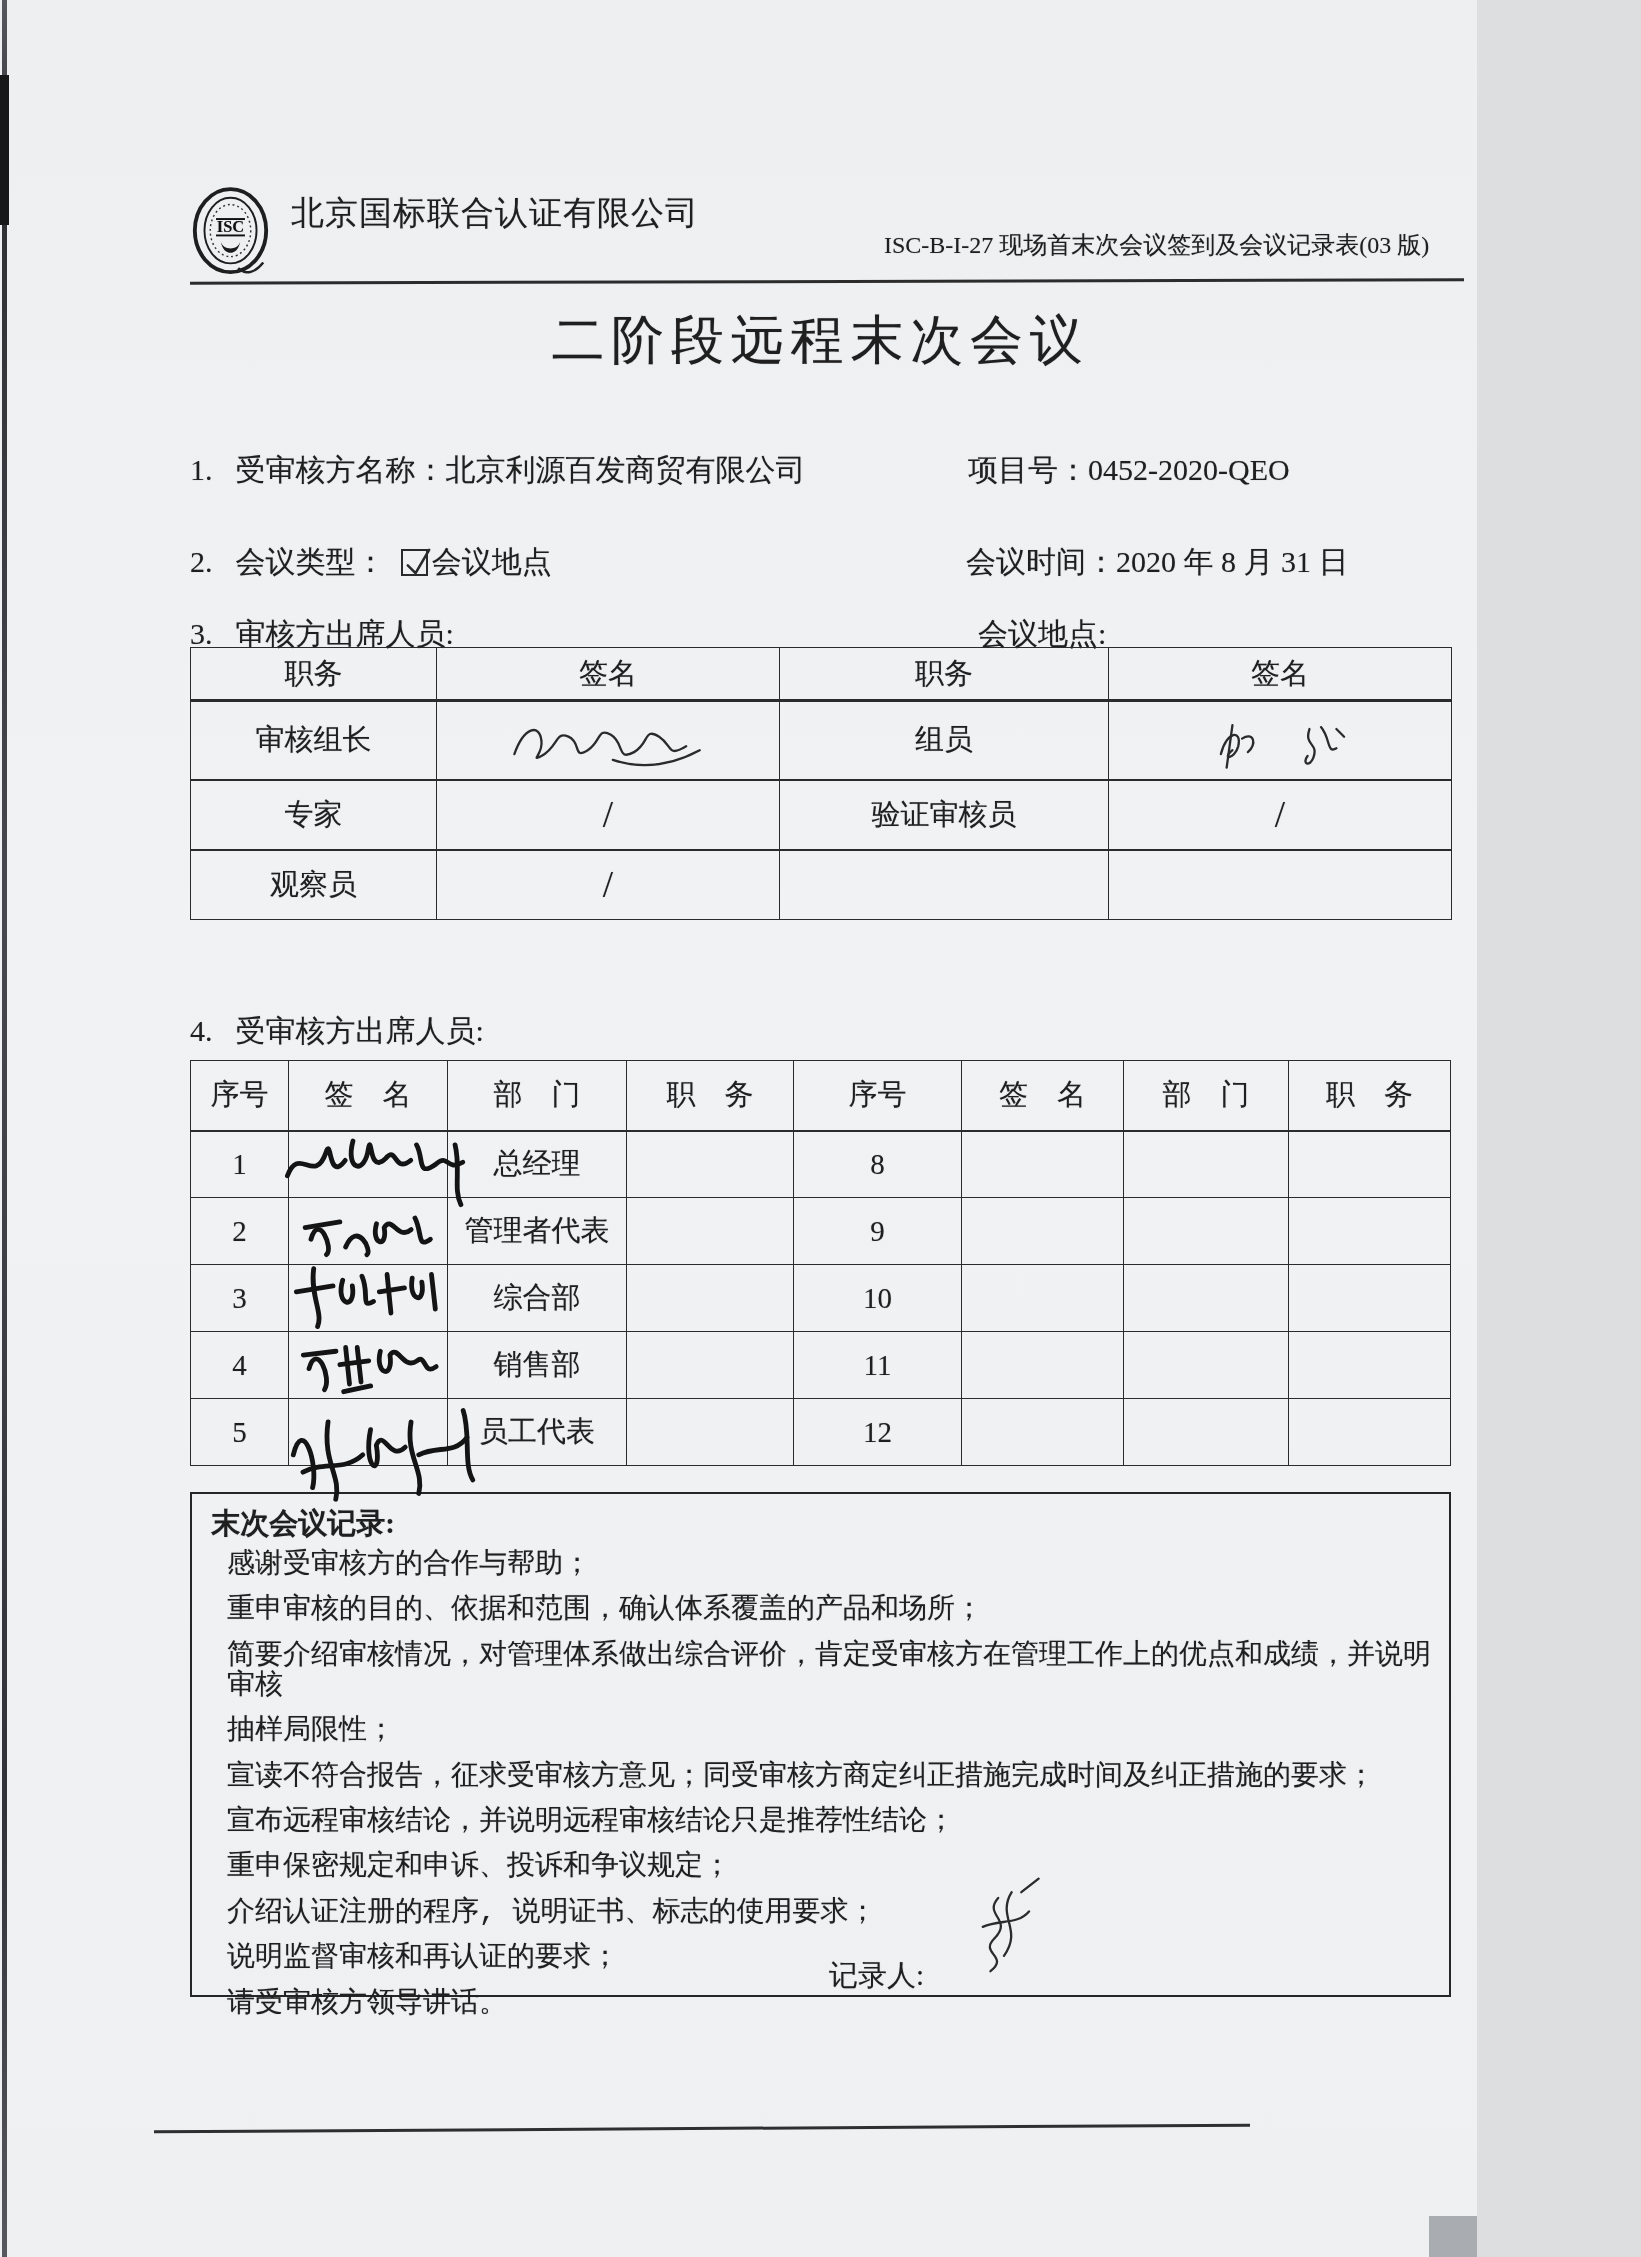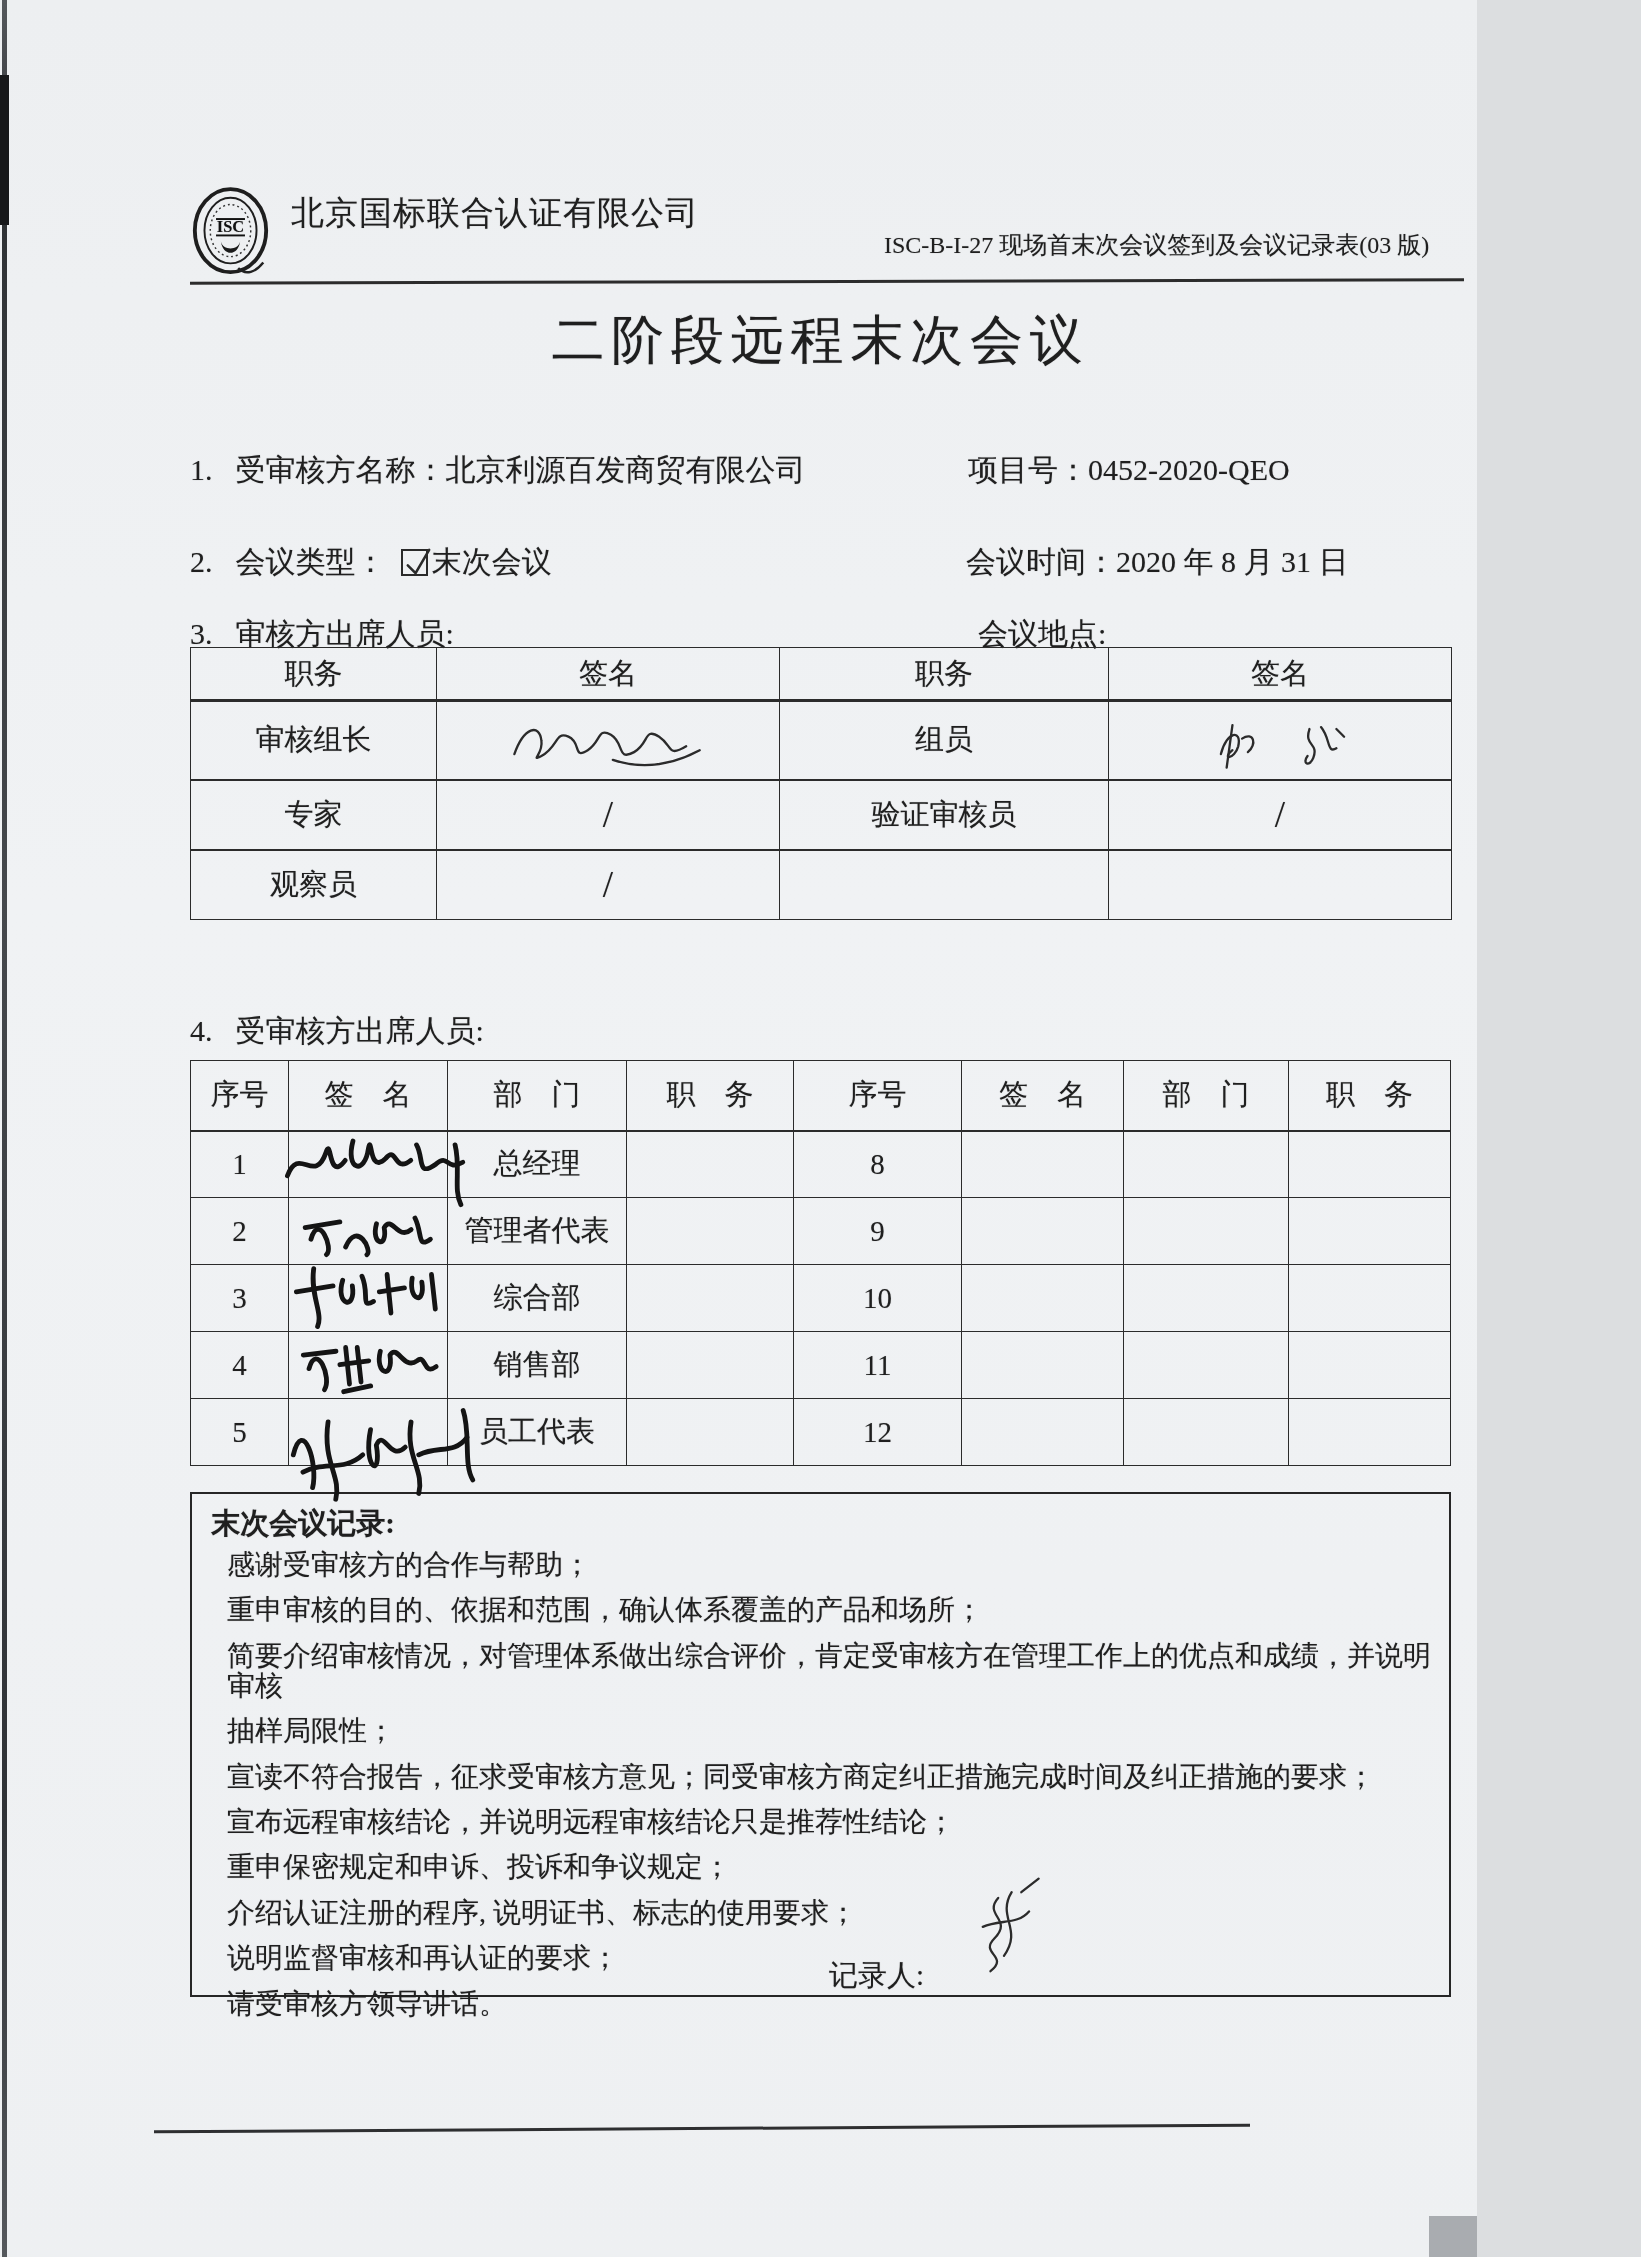--- a/index.html
+++ b/index.html
@@ -54,21 +54,21 @@
 
   
   .sig { position:absolute; overflow:visible; }
   .sig path { fill:none; stroke:#2b2b2b; stroke-width:2.4; stroke-linecap:round; stroke-linejoin:round; }
   .sig.marker path { stroke:#141414; stroke-width:5; }
 
   
   .rbox { position:absolute; left:190px; top:1492px; width:1261px; height:505px; border:2.9px solid #262626; }
   .rbox-title { position:absolute; left:19.3px; top:9.7px; font-size:29px; font-weight:bold; }
   .rlines { position:absolute; left:35px; top:56px; right:13.5px; font-size:28px; }
-  .rline { line-height:30px; margin-bottom:15.4px; }
+  .rline { line-height:30px; margin-bottom:15.4px;font-family:Liberation Mono, monospace; }
   .recorder { position:absolute; left:637px; top:462px; font-size:29px; }
   .recorder-sig { position:absolute; left:748px; top:377px; }
 
   .footer-rule { position:absolute; left:154px; top:2127px; width:1096px; height:2.9px;
     background:#2e2f31; transform:rotate(-0.35deg); }
 </style>
 </head>
 <body>
 
 <div id="page">
@@ -96,21 +96,21 @@
   <div class="fline f1">
     <span class="fno">1.</span><span>受审核方名称：</span><span>北京利源百发商贸有限公司</span>
   </div>
   <div class="fline project">
     <span>项目号：</span><span>0452-2020-QEO</span>
   </div>
 
   <div class="fline f2">
     <span class="fno">2.</span><span>会议类型：</span><span class="cbx"><svg width="35" height="37" viewBox="0 0 36 38">
           <path d="M8,22 L16,30 L30,6" fill="none" stroke="#2a2a2a" stroke-width="2.6" stroke-linecap="round"></path>
-        </svg></span><span>末次会议</span>
+        </svg></span><span>会议地点</span>
   </div>
   <div class="fline time">
     <span>会议时间：</span><span>2020 年 8 月 31 日</span>
   </div>
 
   <div class="fline f3">
     <span class="fno">3.</span><span>审核方出席人员:</span>
   </div>
   <div class="fline loc">
     <span>会议地点:</span>

